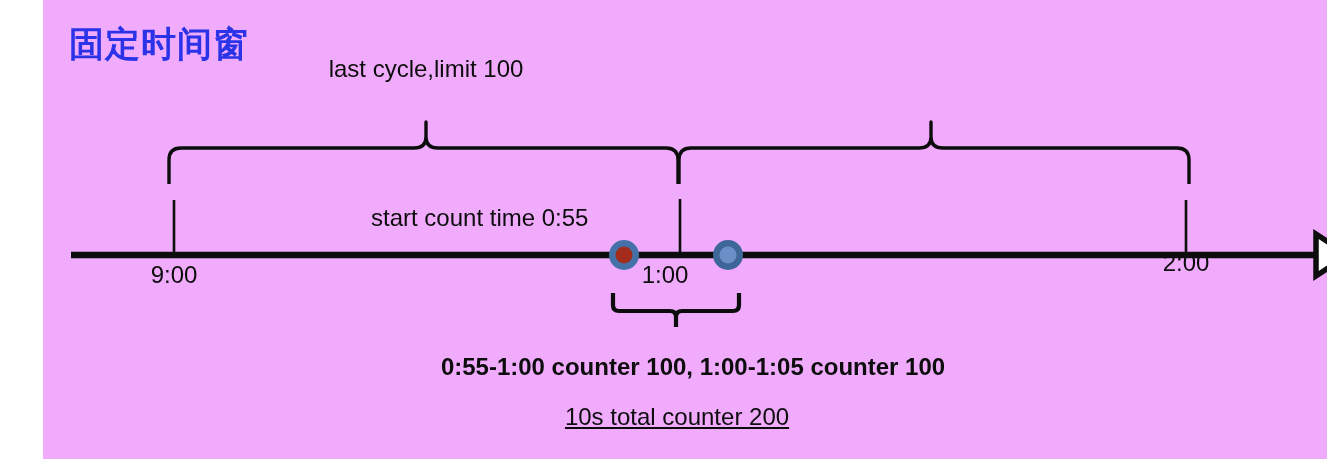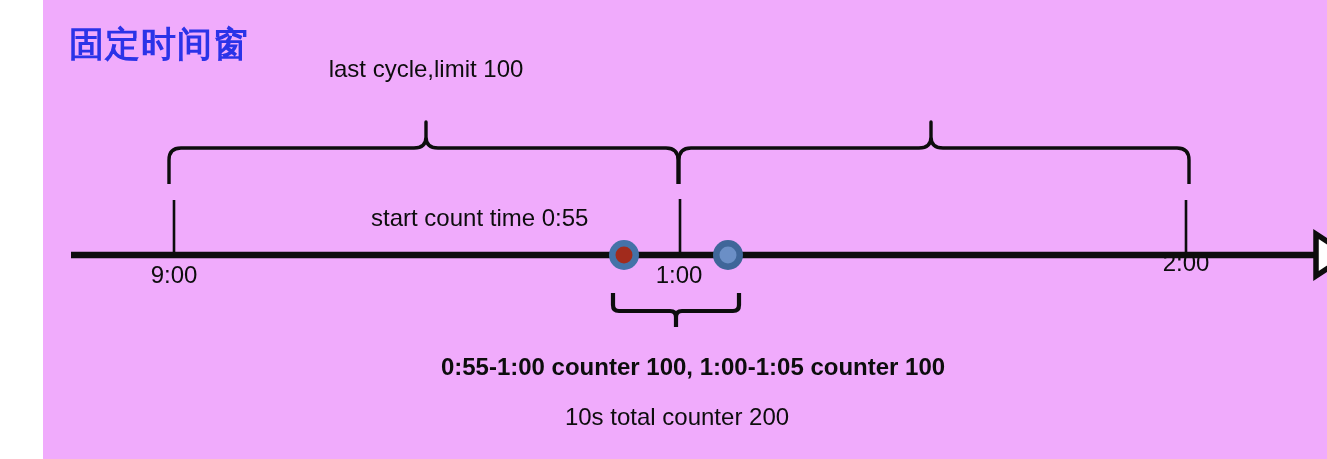--- a/index.html
+++ b/index.html
@@ -110,27 +110,27 @@
   <div class="title" style="color: rgb(43, 51, 232);">固定时间窗</div>
 
   <div class="lbl center" style="left:383px; top:56px;">last cycle,limit 100</div>
 
 
   <div class="lbl" style="left:328px; top:205px;">start count time 0:55</div>
 
 
   <div class="lbl center" style="left:131px; top:262px;">9:00</div>
 
-  <div class="lbl center" style="left:636px; top:262px;">1:00</div>
+  <div class="lbl center" style="left:622px; top:262px;">1:00</div>
 
   <div class="lbl center" style="left:1143px; top:250px;">2:00</div>
 
   <div class="lbl center" style="left:650px; top:354px;font-weight:bold;">0:55-1:00 counter 100, 1:00-1:05 counter 100</div>
 
-  <div class="lbl center" style="left:634px; top:404px;">10s total counter 200</div>
+  <div class="lbl center" style="left:634px; top:404px;text-decoration:underline;">10s total counter 200</div>
 
   <svg id="art" viewBox="0 0 1327 459">
 
     <path class="brace-path" d="M 126,184
              L 126,160
              Q 126,148 138,148
              L 371,148
              Q 383,148 383,137
              L 383,122
              L 383,137

